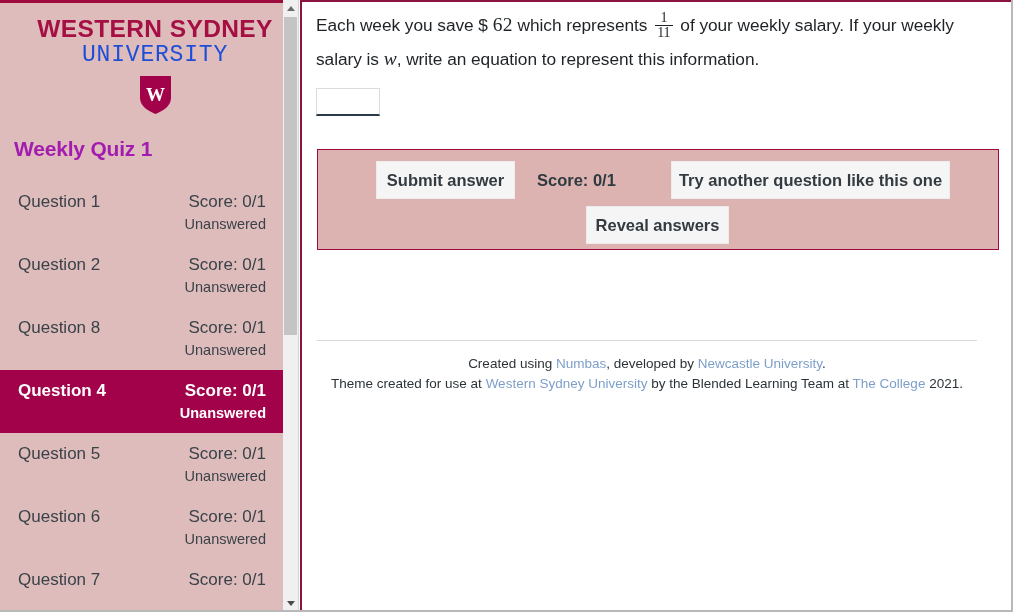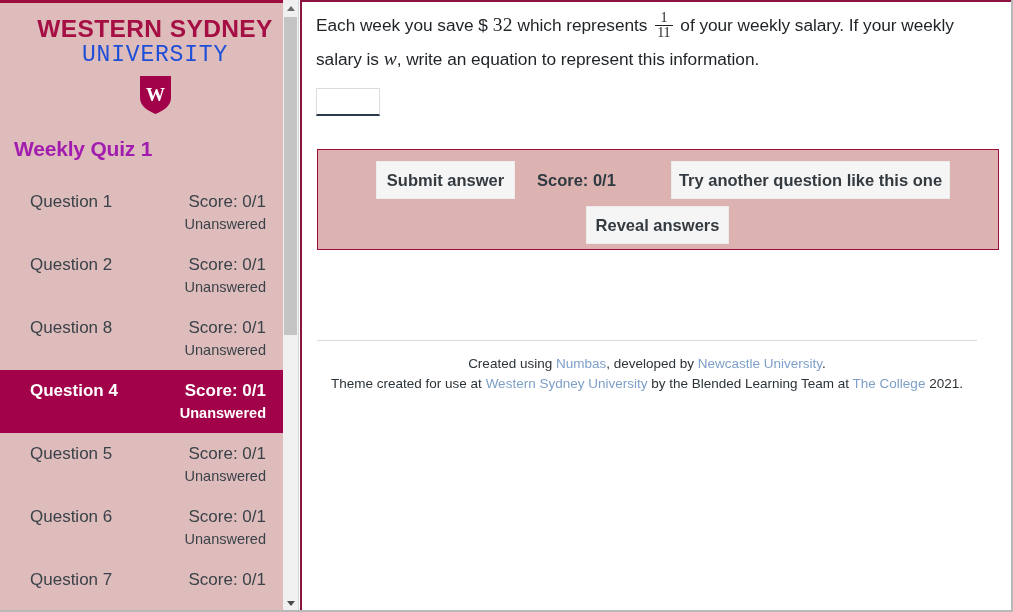--- a/index.html
+++ b/index.html
@@ -87,21 +87,21 @@
   .qitem {
     position: relative;
     height: 63px;
     box-sizing: border-box;
     padding: 7px 14px 0 30px;
     color: #3a4249;
     cursor: pointer;
   }
   .qitem .qlabel {
     position: absolute;
-    left: 30px;
+    left: 18px;
     top: 11px;
     font-size: 17px;
     font-weight: normal;
     color: #3a4249;
   }
   .qitem .qscore {
     position: absolute;
     right: 17px;
     top: 11px;
     font-size: 17px;
@@ -379,21 +379,21 @@
     <div id="sb-thumb"></div>
     <div class="sb-arrow down">
         <i></i>
       </div>
   </div>
 
   <div id="main">
 
     <div class="qtext">
       <span>Each week you save $</span>
-      <span class="mathnum">32</span>
+      <span class="mathnum">62</span>
       <span>which represents</span>
       <span class="frac">
         <span class="num">1</span>
         <span class="den">11</span>
       </span>
       <span>of your weekly salary. If your weekly salary is</span>
       <span class="mathvar">w</span><span>, write an equation to represent this information.</span>
     </div>
 
     <div class="answer-row">

